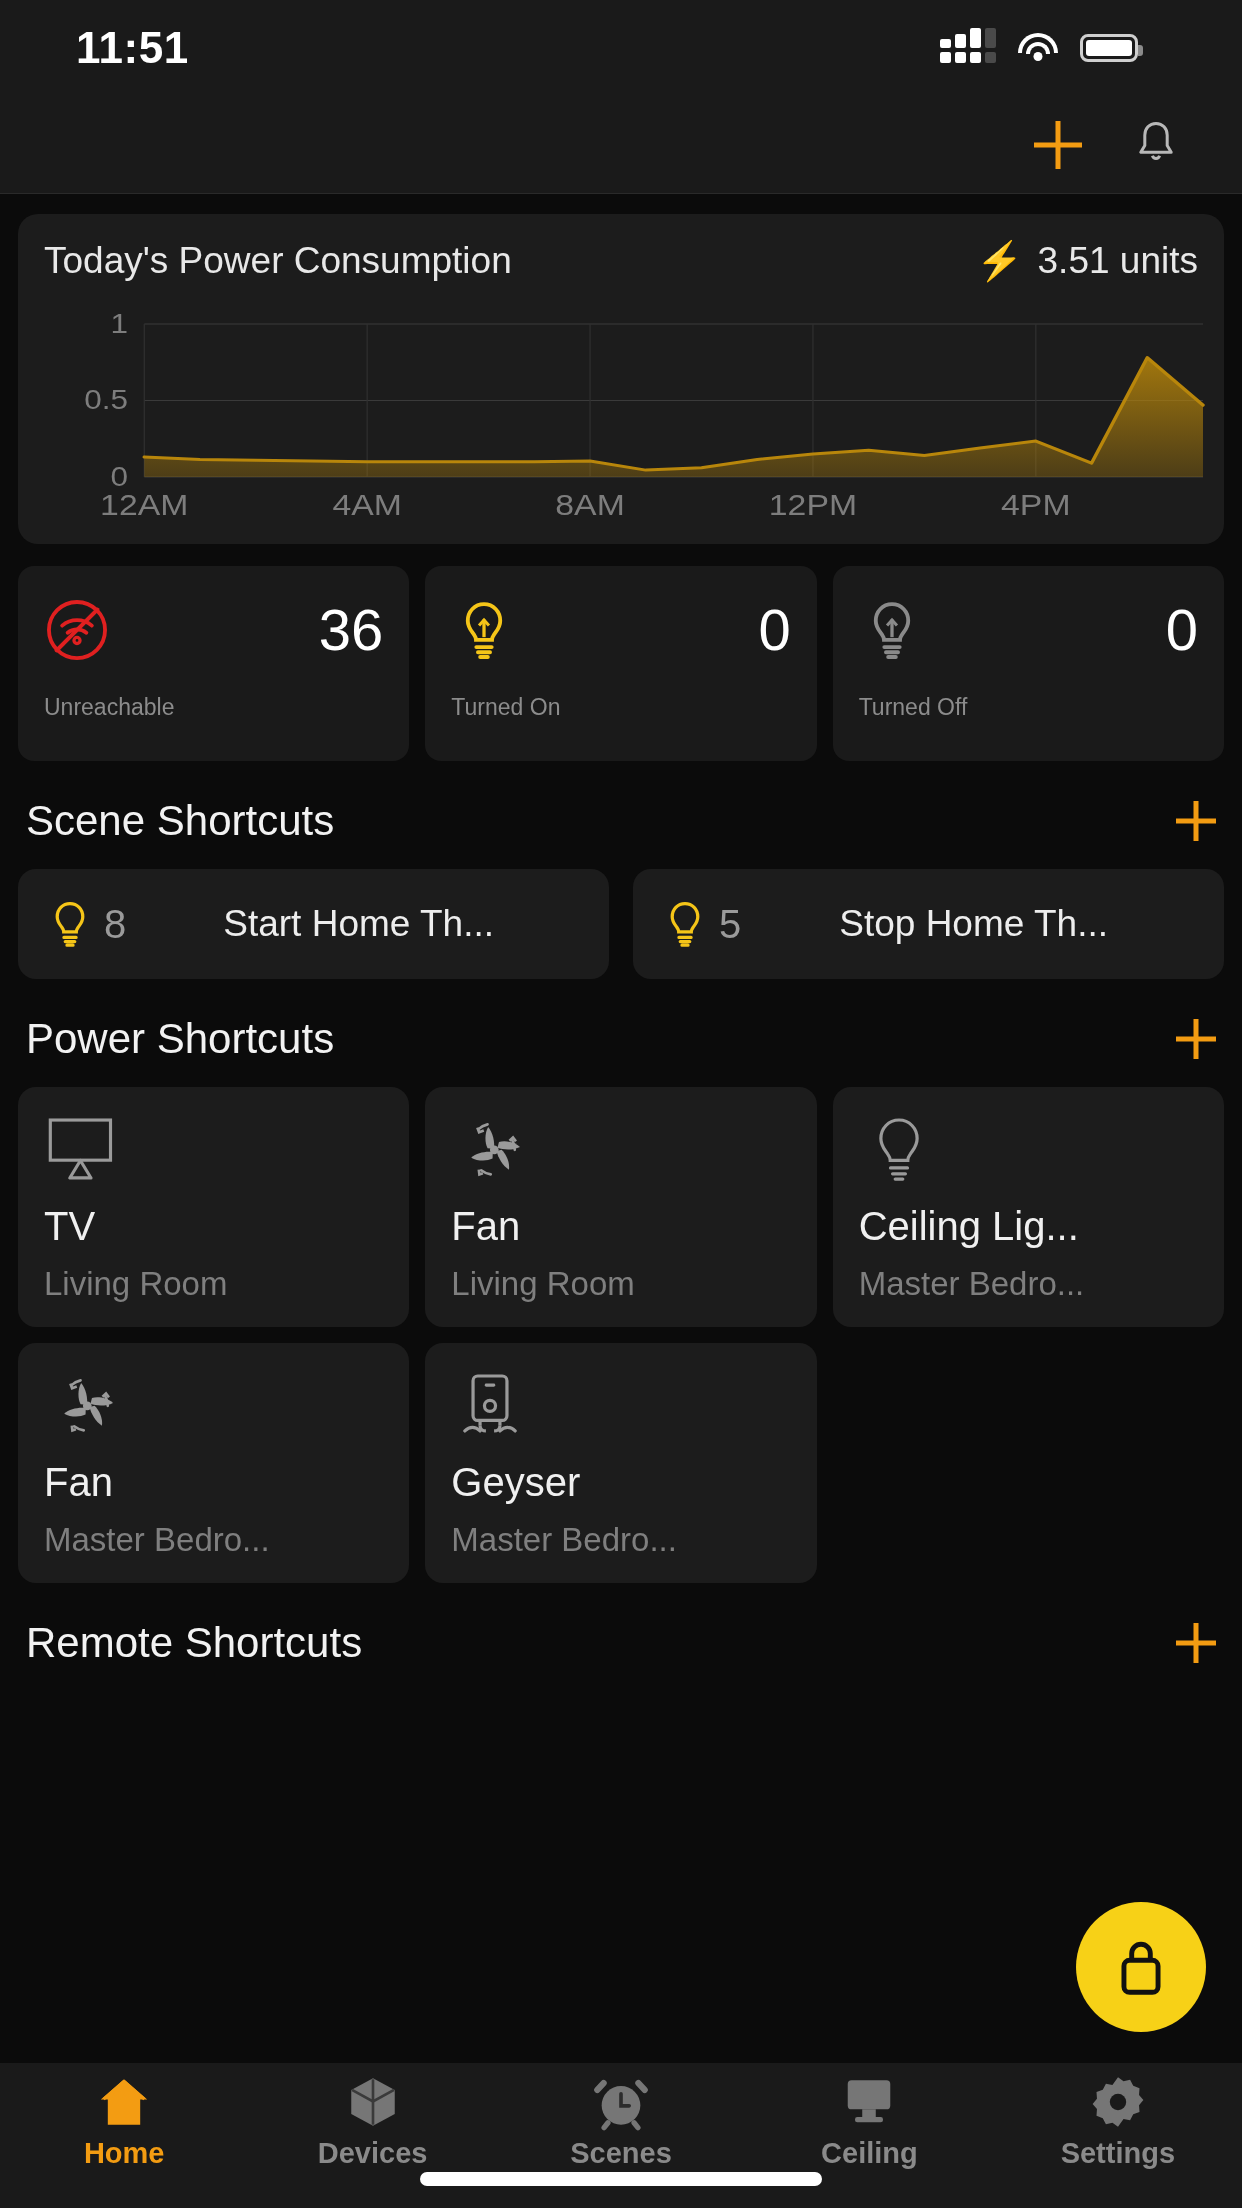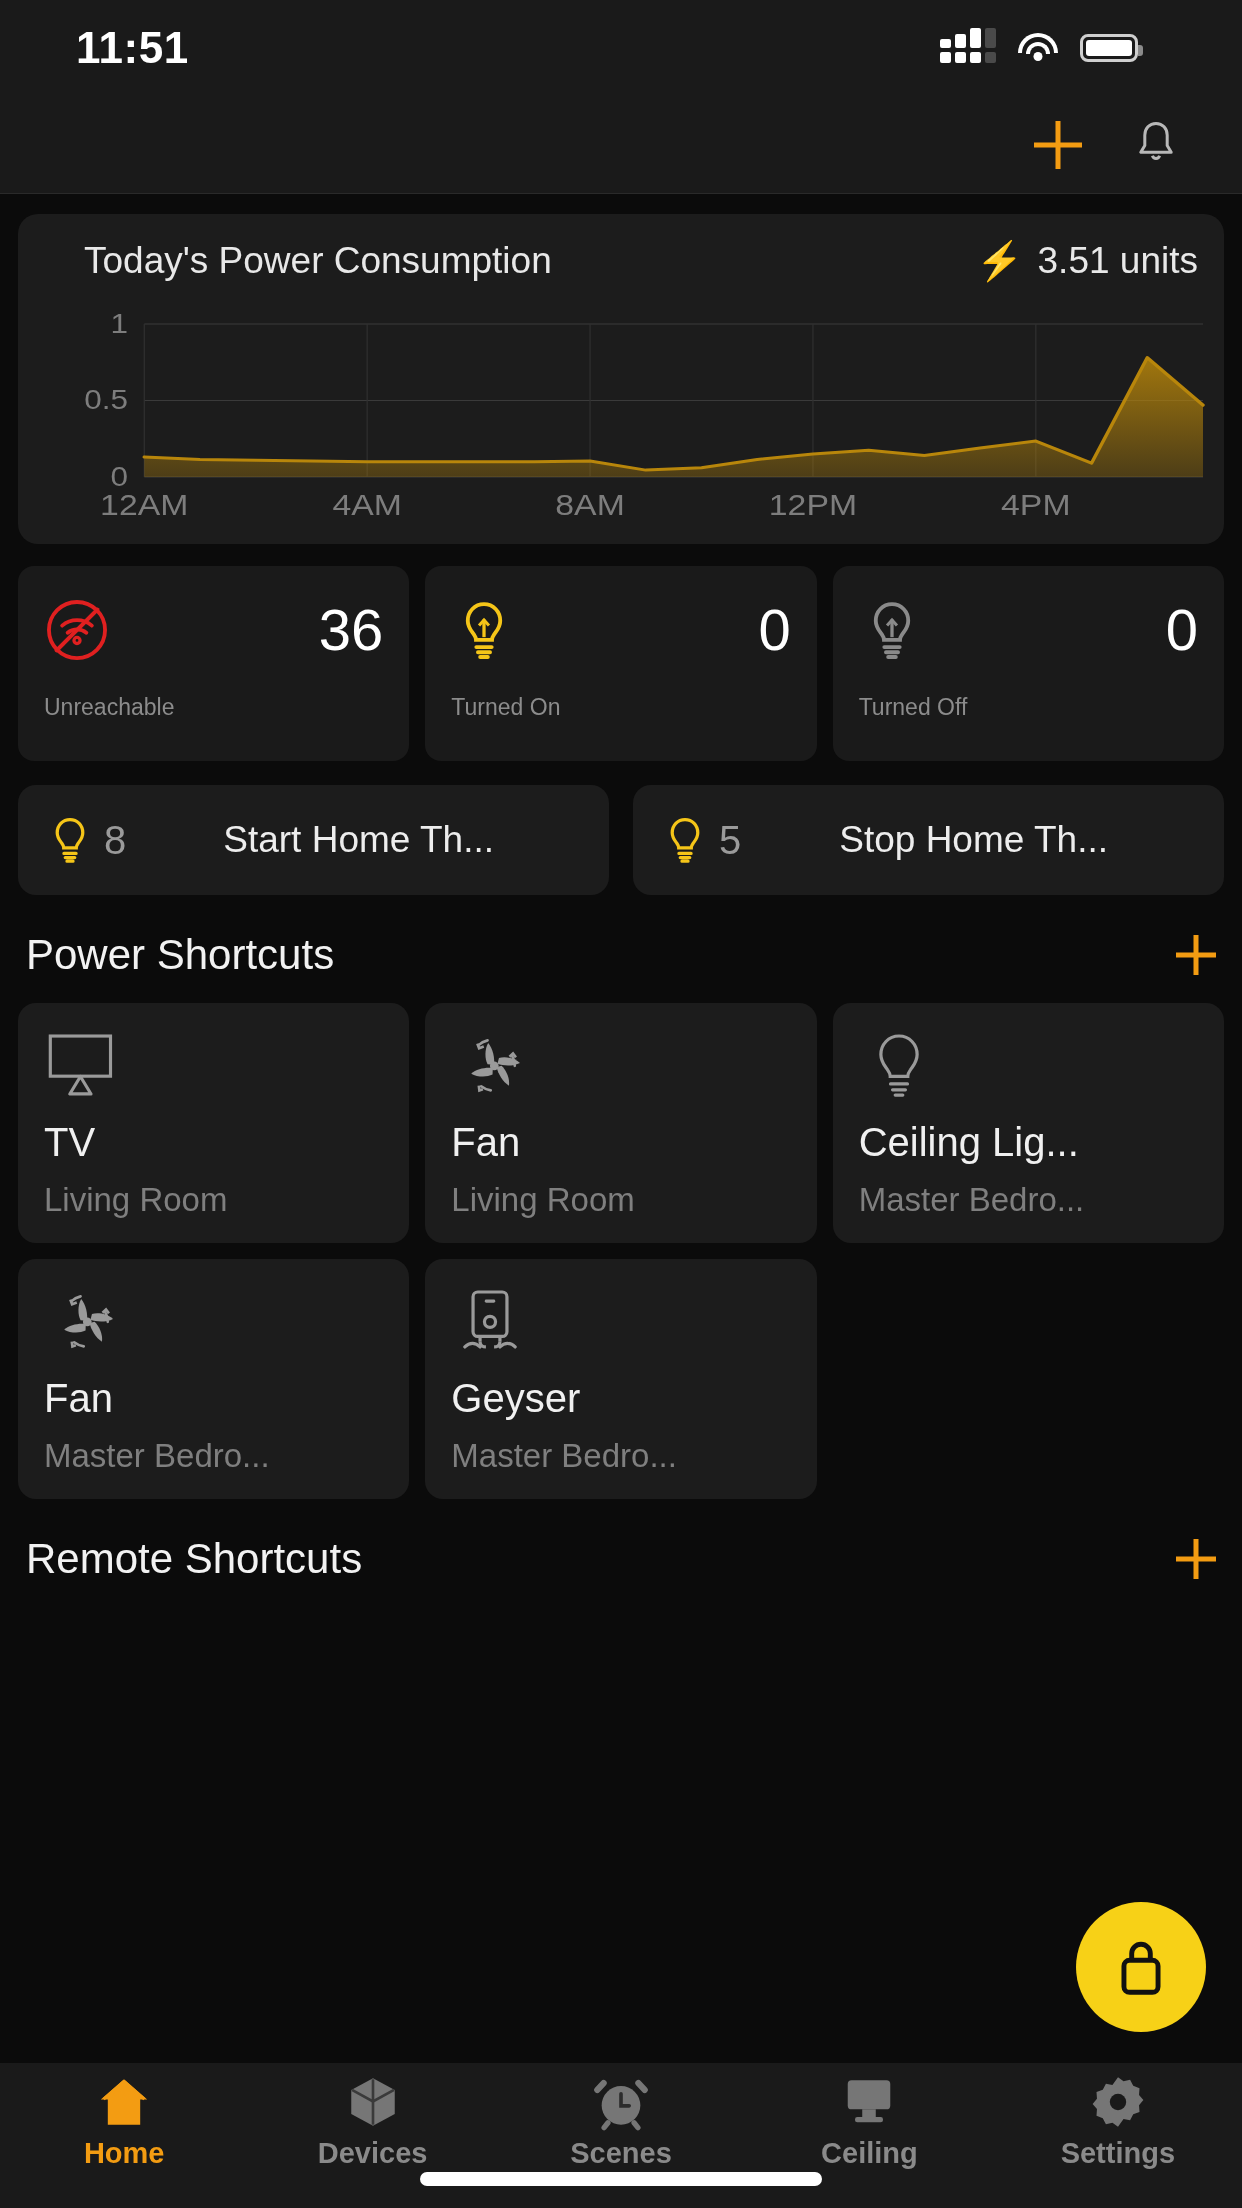--- a/index.html
+++ b/index.html
@@ -54,21 +54,21 @@
   .icon-bell svg { width:100%; height:100%; }
 
   
   .content { position:absolute; top:194px; left:0; right:0; bottom:145px; overflow:hidden; background:#0b0b0b; }
 
   
   .power-card {
     margin:20px 18px 0 18px; background:#1c1c1c; border-radius:20px;
     height:330px; padding:26px 26px 10px 26px; position:relative;
   }
-  .power-head { display:flex; align-items:center; justify-content:space-between;margin-left:40px; }
+  .power-head { display:flex; align-items:center; justify-content:space-between; }
   .power-title { color:#e8e8e8; font-size:37px; }
   .power-units { display:flex; align-items:center; gap:14px; color:#e8e8e8; font-size:37px; }
   .bolt { color:#f5a623; font-size:38px; line-height:1; }
 
   .chart-wrap { position:absolute; left:26px; right:14px; top:100px; height:215px; }
   .chart-wrap svg { width:100%; height:100%; overflow:visible; }
   .ylab { fill:#7d7d7d; font-size:27px; font-family:"Liberation Sans", sans-serif; }
   .xlab { fill:#7d7d7d; font-size:29px; font-family:"Liberation Sans", sans-serif; }
 
   
@@ -249,20 +249,24 @@
             <path d="M9.2 18.2h5.6M9.8 20.1h4.4M10.6 21.8h2.8" stroke="#8a8a8a" stroke-width="1.4" stroke-linecap="round"></path>
             <path d="M12 8.2v6.4" stroke="#8a8a8a" stroke-width="1.2"></path>
             <path d="M10.2 10.4 12 8.4l1.8 2" fill="none" stroke="#8a8a8a" stroke-width="1.1"></path>
           </svg>
           <div class="stat-num">0</div>
         </div>
         <div class="stat-label">Turned Off</div>
       </div>
     </div>
 
+    <div class="sec-head">
+      <div class="sec-title">Scene Shortcuts</div>
+      <div class="icon-plus-sm"></div>
+    </div>
     <div class="scenes">
       <div class="scene">
         <svg class="icn" style="width:52px;height:52px" viewBox="0 0 24 24">
           <path d="M12 2.6c-3.4 0-5.9 2.7-5.9 6 0 2.4 1.3 3.7 2.2 5 .5.7.8 1.3.8 2h5.8c0-.7.3-1.3.8-2 .9-1.3 2.2-2.6 2.2-5 0-3.3-2.5-6-5.9-6z" fill="none" stroke="#f5c518" stroke-width="1.5"></path>
           <path d="M9.2 18.2h5.6M9.8 20.1h4.4M10.6 21.8h2.8" stroke="#f5c518" stroke-width="1.5" stroke-linecap="round"></path>
         </svg>
         <span class="scene-count">8</span>
         <span class="scene-name">Start Home Th...</span>
       </div>
       <div class="scene">

